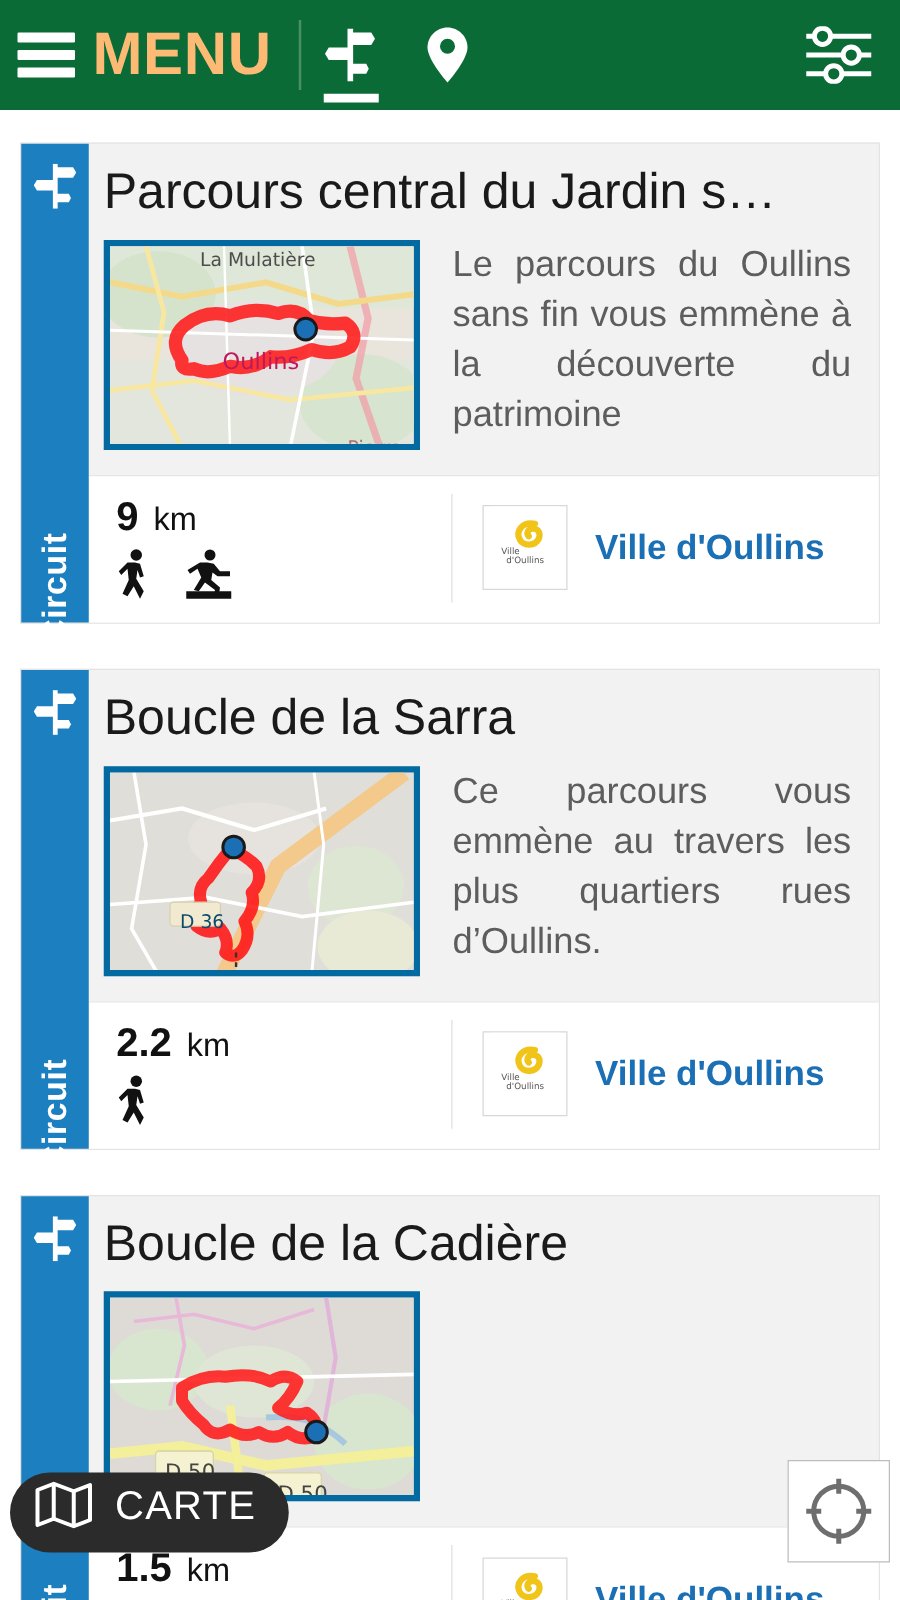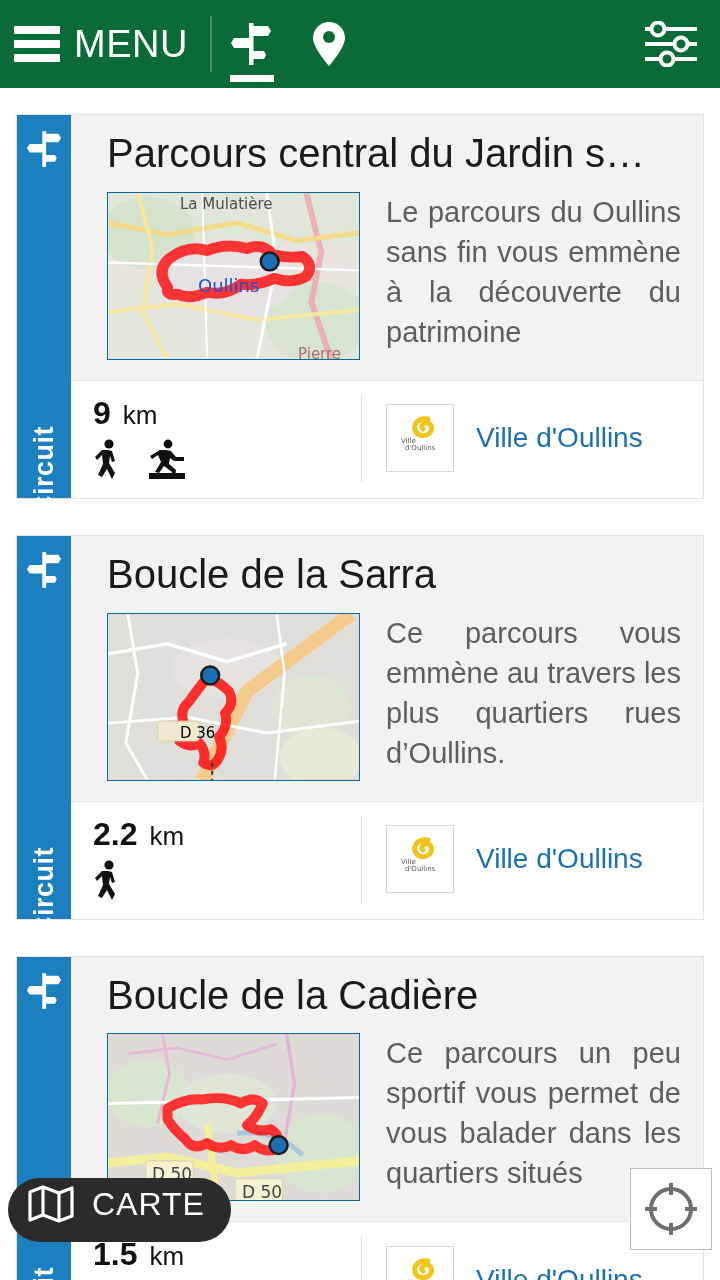--- a/index.html
+++ b/index.html
@@ -19,22 +19,22 @@
     display: flex; align-items: center;
   }
   .hamburger {
     width: 46px; height: 36px;
     margin-left: 14px; margin-right: 14px;
     display: flex; flex-direction: column; justify-content: space-between;
     cursor: pointer;
   }
   .hamburger span { display: block; width: 46px; height: 8px; background: #fff; border-radius: 1px; }
   .menu-label {
-    color: #ffffff; font-size: 38px; letter-spacing: 0.5px;
-    font-weight: 400; line-height: 1;
+    color: #fdba74; font-size: 48px; letter-spacing: 0.5px;
+    font-weight: 700; line-height: 1;
   }
   .hdr-divider {
     width: 2px; height: 56px; background: #4a8f67;
     margin-left: 22px; margin-right: 0px;
   }
   .hdr-tab {
     width: 78px; height: 88px; position: relative;
     display: flex; align-items: center; justify-content: center;
     cursor: pointer;
   }
@@ -75,30 +75,30 @@
     padding-top: 14px;
   }
   .rail-label {
     position: absolute; bottom: 12px; left: 50%;
     transform: translateX(-50%) rotate(-90deg);
     transform-origin: center center;
     color: #fff; font-size: 27px; font-weight: 700;
     white-space: nowrap; letter-spacing: 0.5px;
   }
   .card-body { flex: 1; display: flex; flex-direction: column; min-width: 0; }
-  .card-main { padding: 16px 22px 20px 36px; }
+  .card-main { padding: 16px 22px 20px 12px; }
   .card-title {
     font-size: 40px; color: #1a1a1a; font-weight: 400;
     line-height: 1.12; white-space: nowrap; overflow: hidden;
     margin-bottom: 16px;
   }
   .card-content { display: flex; gap: 26px; align-items: flex-start; }
   .thumb {
     width: 253px; height: 168px; flex: 0 0 253px;
-    border: 1px solid #0369a1; background: #e8e4dd;
+    border: 5px solid #0369a1; background: #e8e4dd;
     position: relative; overflow: hidden;
   }
   .card-desc {
     flex: 1; font-size: 29px; line-height: 1.38; color: #5d5d5d;
     text-align: justify; overflow: hidden;
   }
   .card-foot {
     background: #ffffff; border-top: 1px solid #e6e6e6;
     display: flex; align-items: center;
     padding: 14px 22px 16px 22px; min-height: 108px;
@@ -107,21 +107,21 @@
   .dist-row { display: flex; align-items: baseline; gap: 12px; margin-bottom: 6px; }
   .dist-val { font-size: 32px; font-weight: 700; color: #111; }
   .dist-unit { font-size: 26px; color: #111; }
   .act-row { display: flex; align-items: center; gap: 22px; height: 44px; }
   .foot-sep { width: 1px; align-self: stretch; background: #e0e0e0; margin-right: 24px; }
   .foot-right { display: flex; align-items: center; gap: 22px; }
   .logo-box {
     width: 68px; height: 68px; border: 1px solid #d8d8d8; background: #fff;
     display: flex; align-items: flex-start; justify-content: center;
   }
-  .provider { font-size: 28px; color: #1a6fb5; font-weight: 400; }
+  .provider { font-size: 28px; color: #1a6fb5; font-weight: 700; }
 
   
   .carte-btn {
     position: absolute; left: 8px; bottom: 38px;
     height: 64px; padding: 0 26px 12px 20px;
     background: #2b2b2b; border-radius: 32px;
     display: flex; align-items: center; gap: 18px;
     cursor: pointer; z-index: 20;
   }
   .carte-label { color: #fff; font-size: 32px; letter-spacing: 1px; }
@@ -214,21 +214,21 @@
                 <path d="M0 30 L60 42 L130 30 L190 48 L253 40" stroke="#f5d98a" stroke-width="5" fill="none"></path>
                 <path d="M30 0 L45 55 L35 120 L60 168" stroke="#f7e7a0" stroke-width="4" fill="none"></path>
                 <path d="M0 120 L70 112 L150 128 L253 118" stroke="#f7e7a0" stroke-width="4" fill="none"></path>
                 <path d="M160 0 L170 70 L150 168" stroke="#ffffff" stroke-width="3" fill="none"></path>
                 <path d="M0 70 L253 78" stroke="#ffffff" stroke-width="2.5" fill="none"></path>
                 <path d="M95 0 L100 168" stroke="#ffffff" stroke-width="2" fill="none"></path>
                 <path d="M60 95 Q48 78 62 66 Q80 52 100 58 Q120 50 140 56 Q156 50 166 62 Q180 66 196 64 Q208 72 200 84 Q186 92 168 86 Q150 94 134 92 Q118 104 100 100 Q82 108 70 102 Q58 104 60 95 Z" fill="none" stroke="#ff1a1a" stroke-width="11" stroke-linejoin="round" stroke-linecap="round" opacity="0.88"></path>
                 <circle cx="163" cy="69" r="9" fill="#1a6fb5" stroke="#1a1a1a" stroke-width="2.5"></circle>
               </svg>
               <div class="map-lbl" style="left:72px; top:2px; font-size:15px; color:#4d4d4d;">La Mulatière</div>
-              <div class="map-lbl" style="left:90px; top:82px; font-size:18px; color:#1d4ed8;">Oullins</div>
+              <div class="map-lbl" style="left:90px; top:82px; font-size:18px; color:#be185d;">Oullins</div>
               <div class="map-lbl" style="left:190px; top:152px; font-size:15px; color:#b06a6a;">Pierre</div>
             </div>
             <div class="card-desc">Le parcours du Oullins sans fin vous emmène à la découverte du patrimoine</div>
           </div>
         </div>
         <div class="card-foot">
           <div class="foot-left">
             <div class="dist-row">
               <span class="dist-val">9</span>
               <span class="dist-unit">km</span>
@@ -284,21 +284,21 @@
                 <path d="M245 0 L140 78 L95 168" stroke="#f3c98c" stroke-width="14" fill="none"></path>
                 <path d="M0 40 L60 30 L120 48 L180 30" stroke="#ffffff" stroke-width="3.5" fill="none"></path>
                 <path d="M20 0 L30 60 L18 130 L40 168" stroke="#ffffff" stroke-width="3" fill="none"></path>
                 <path d="M0 110 L80 104 L160 120 L253 108" stroke="#ffffff" stroke-width="3" fill="none"></path>
                 <path d="M170 0 L178 60 L168 168" stroke="#ffffff" stroke-width="2.5" fill="none"></path>
                 <path d="M100 64 Q90 76 82 88 Q72 96 76 108 Q68 116 72 128 Q82 136 92 130 Q100 140 96 150 Q104 156 110 148 Q118 136 112 124 Q122 112 118 100 Q128 90 122 78 Q112 68 100 64 Z" fill="none" stroke="#ff1a1a" stroke-width="10" stroke-linejoin="round" stroke-linecap="round" opacity="0.9"></path>
                 <circle cx="103" cy="62" r="9" fill="#1a6fb5" stroke="#1a1a1a" stroke-width="2.5"></circle>
                 <rect x="50" y="108" width="42" height="20" rx="3" fill="#f2ead0" stroke="#d8cfae"></rect>
                 <path d="M105 150 L105 168" stroke="#333" stroke-width="2" stroke-dasharray="4 4" fill="none"></path>
               </svg>
-              <div class="map-lbl" style="left:72px; top:110px; font-size:15px; color:#000000;">D 36</div>
+              <div class="map-lbl" style="left:56px; top:110px; font-size:15px; color:#0c4a6e;">D 36</div>
             </div>
             <div class="card-desc">Ce parcours vous emmène au travers les plus quartiers rues d’Oullins.</div>
           </div>
         </div>
         <div class="card-foot">
           <div class="foot-left">
             <div class="dist-row">
               <span class="dist-val">2.2</span>
               <span class="dist-unit">km</span>
             </div>
@@ -354,21 +354,20 @@
                 <path d="M130 100 Q150 98 170 104 Q186 112 196 122" stroke="#a8c8e0" stroke-width="5" fill="none"></path>
                 <path d="M60 75 Q78 64 96 66 Q118 62 134 70 Q146 62 156 70 Q150 84 140 92 Q152 100 164 96 Q176 104 170 116 Q158 120 148 112 Q136 120 124 112 Q112 118 100 110 Q86 118 78 106 Q66 96 60 86 Z" fill="none" stroke="#ff1a1a" stroke-width="10" stroke-linejoin="round" stroke-linecap="round" opacity="0.88"></path>
                 <circle cx="172" cy="112" r="9" fill="#1a6fb5" stroke="#1a1a1a" stroke-width="2.5"></circle>
                 <rect x="38" y="128" width="48" height="22" rx="3" fill="#f2ef cf" stroke="#d8d4a8"></rect>
                 <rect x="38" y="128" width="48" height="22" rx="3" fill="#f5f2d2" stroke="#d8d4a8"></rect>
                 <rect x="128" y="146" width="48" height="22" rx="3" fill="#f5f2d2" stroke="#d8d4a8"></rect>
               </svg>
               <div class="map-lbl" style="left:44px; top:130px; font-size:17px; color:#444;">D 50</div>
               <div class="map-lbl" style="left:134px; top:148px; font-size:17px; color:#444;">D 50</div>
             </div>
-            <div class="card-desc">Ce parcours un peu sportif vous permet de vous balader dans les quartiers situés</div>
           </div>
         </div>
         <div class="card-foot">
           <div class="foot-left">
             <div class="dist-row">
               <span class="dist-val">1.5</span>
               <span class="dist-unit">km</span>
             </div>
             <div class="act-row">
               

